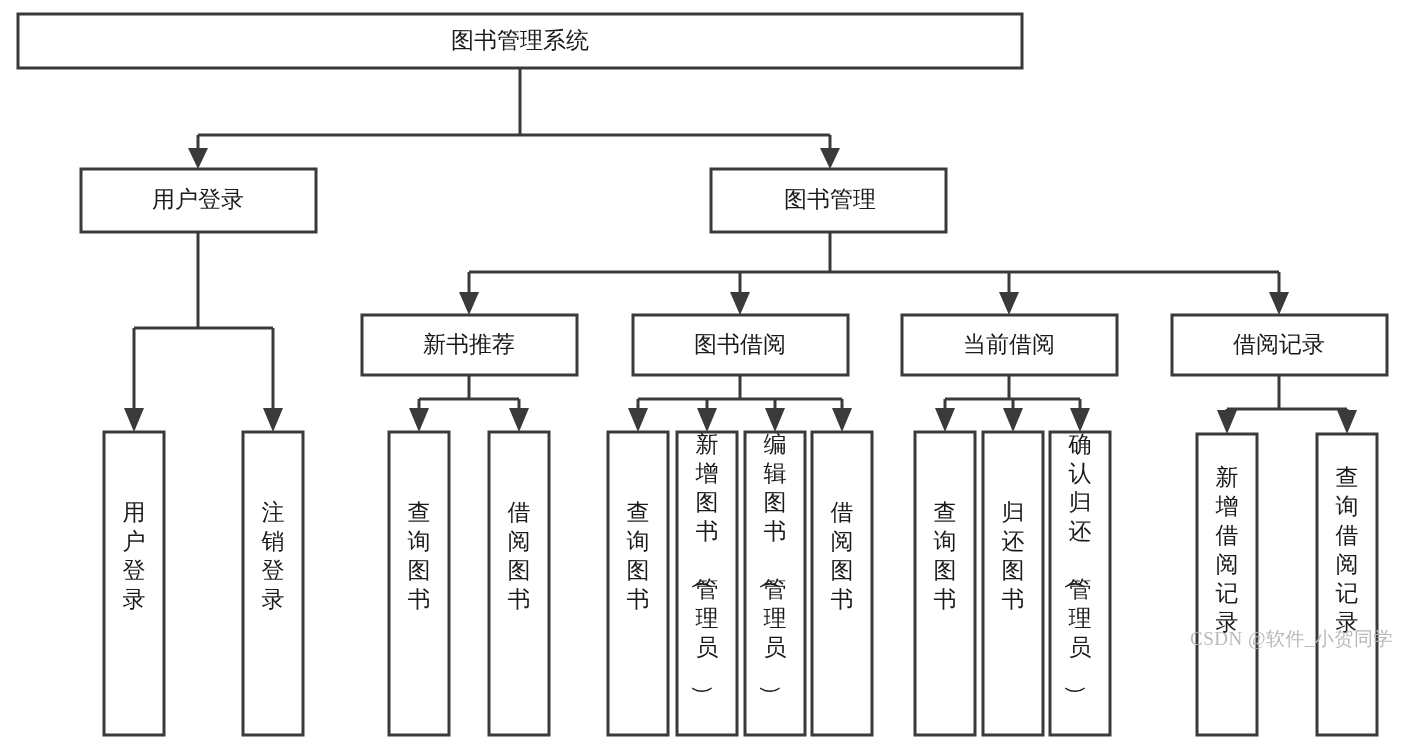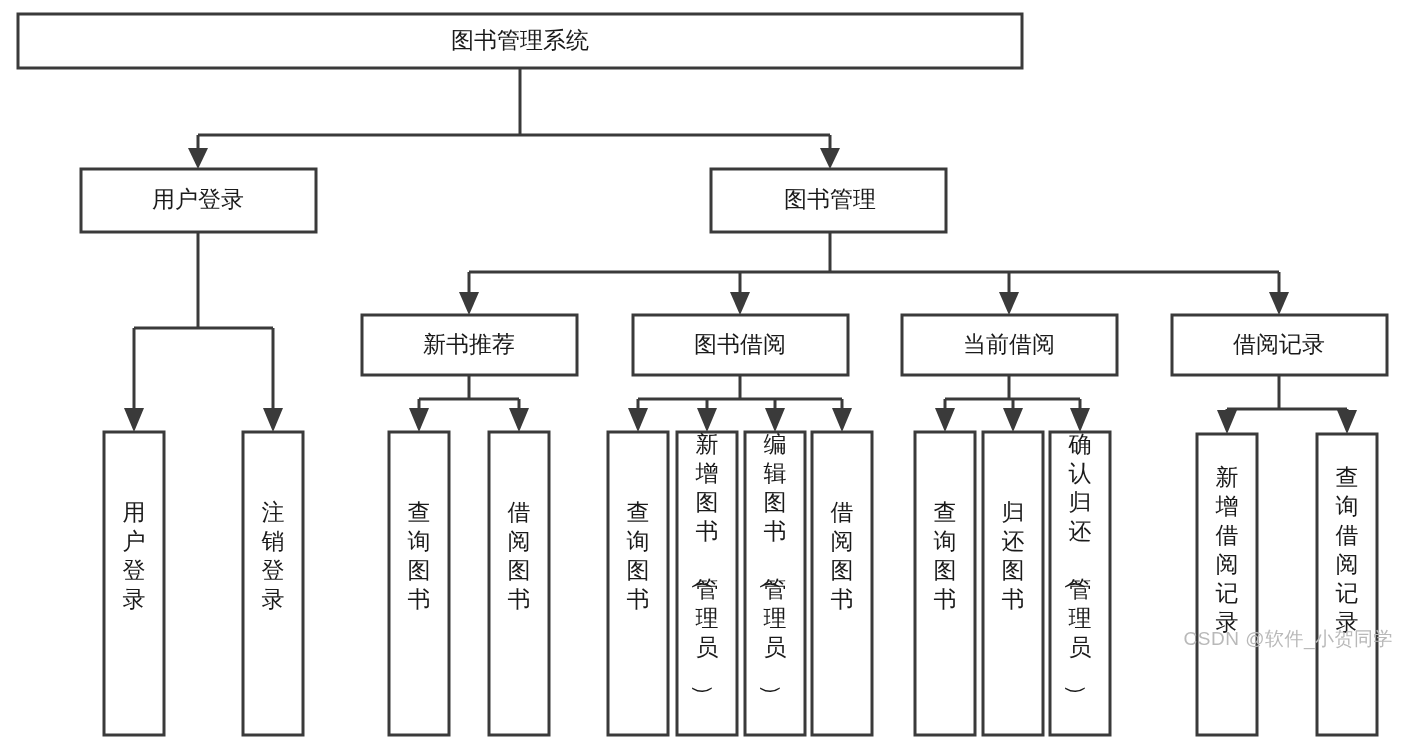--- a/index.html
+++ b/index.html
@@ -52,21 +52,21 @@
   .node-label-v {
     font-family: "Liberation Sans", "DejaVu Sans", sans-serif;
     font-size: 23px;
     fill: #1a1a1a;
     text-anchor: middle;
   }
   .watermark {
     position: absolute;
     right: 12px;
     bottom: 6px;
-    font-family: Liberation Sans, sans-serif;
+    font-family: Liberation Serif, serif;
     font-size: 19px;
     color: #b9b9b9;
     white-space: nowrap;
     letter-spacing: 0.5px;
     pointer-events: none;
   }
 </style>
 </head>
 <body>
 

